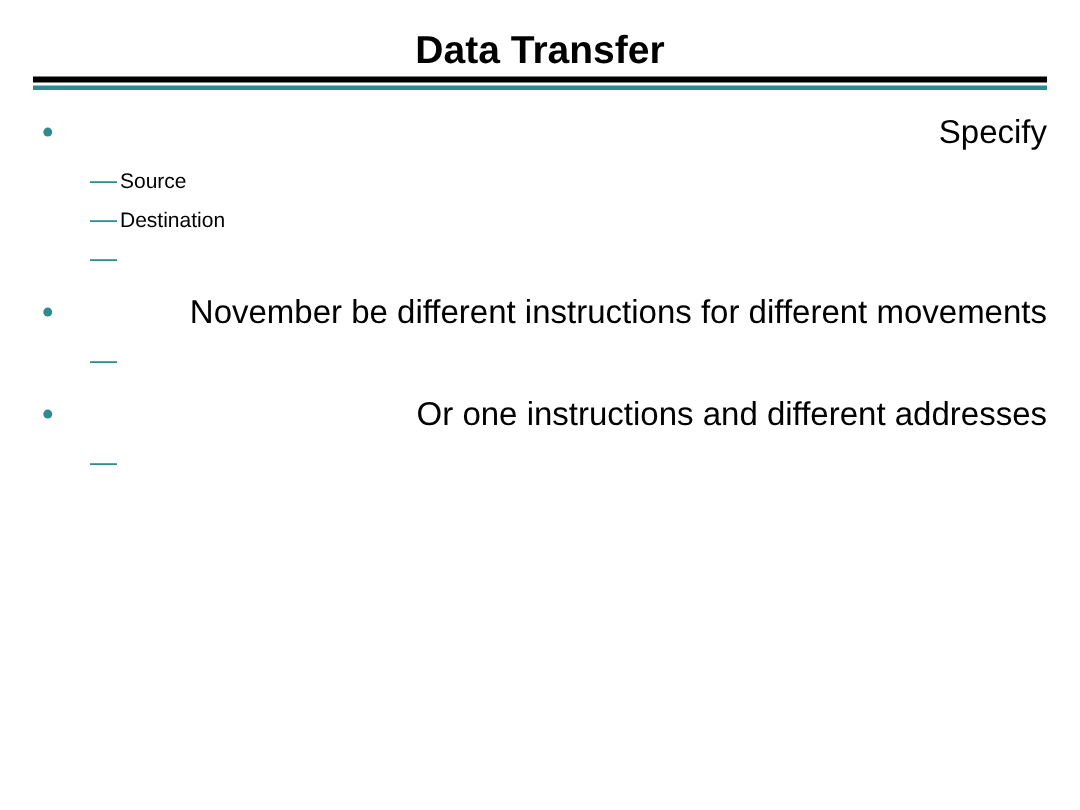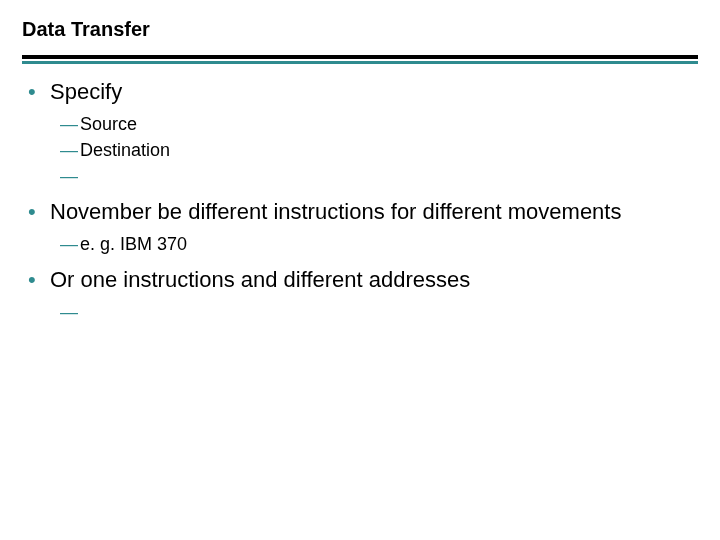--- a/index.html
+++ b/index.html
@@ -11,23 +11,24 @@
     font-family: Verdana, Geneva, sans-serif;
     color: #000000;
   }
   .slide {
     box-sizing: border-box;
     padding: 18px 22px 0 22px;
   }
   .title {
     font-family: "Arial Black", Arial, sans-serif;
     font-weight: 900;
-    font-size: 20px;
+    font-size: 26px;
     letter-spacing: 0px;
-    margin: 0 0 14px 0;
+    margin: 0 0 2px 0;
+    text-align: center;
   }
   .rules {
     margin-top: 0;
   }
   .rule-black {
     height: 4px;
     background: #000000;
   }
   .rule-teal {
     height: 3px;
@@ -48,38 +49,39 @@
     line-height: 28px;
     width: 22px;
     flex: 0 0 22px;
     text-align: left;
     margin-left: 6px;
   }
   .bullet .text {
     font-size: 22px;
     line-height: 28px;
     flex: 1;
+    text-align: right;
   }
   .subitems {
     margin: 6px 0 6px 38px;
   }
   .sub {
     display: flex;
     align-items: flex-start;
     margin-top: 2px;
   }
   .sub .dash {
     color: #2f8b8f;
     font-size: 18px;
     line-height: 24px;
     width: 20px;
     flex: 0 0 20px;
   }
   .sub .text {
-    font-size: 18px;
+    font-size: 14px;
     line-height: 24px;
   }
 </style>
 </head>
 <body>
 
 <div class="slide">
   <div class="title">Data Transfer</div>
   <div class="rules">
     <div class="rule-black"></div>
@@ -106,21 +108,20 @@
       </div>
     </div>
 
     <div class="bullet">
       <div class="dot">•</div>
       <div class="text">November be different instructions for different movements</div>
     </div>
     <div class="subitems">
       <div class="sub">
         <div class="dash">—</div>
-        <div class="text">e. g. IBM 370</div>
       </div>
     </div>
 
     <div class="bullet">
       <div class="dot">•</div>
       <div class="text">Or one instructions and different addresses</div>
     </div>
     <div class="subitems">
       <div class="sub">
         <div class="dash">—</div>

